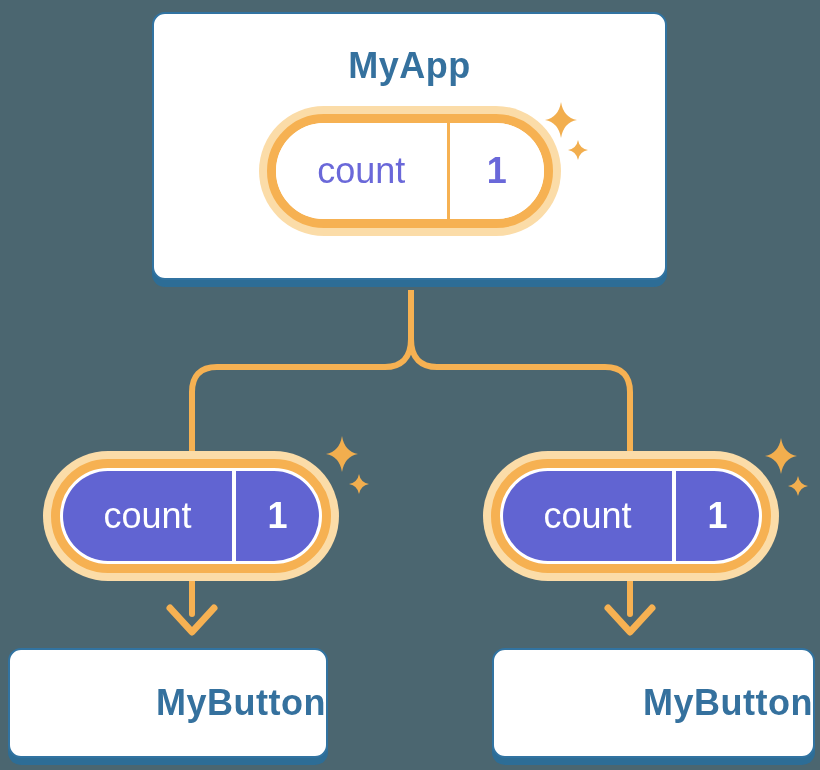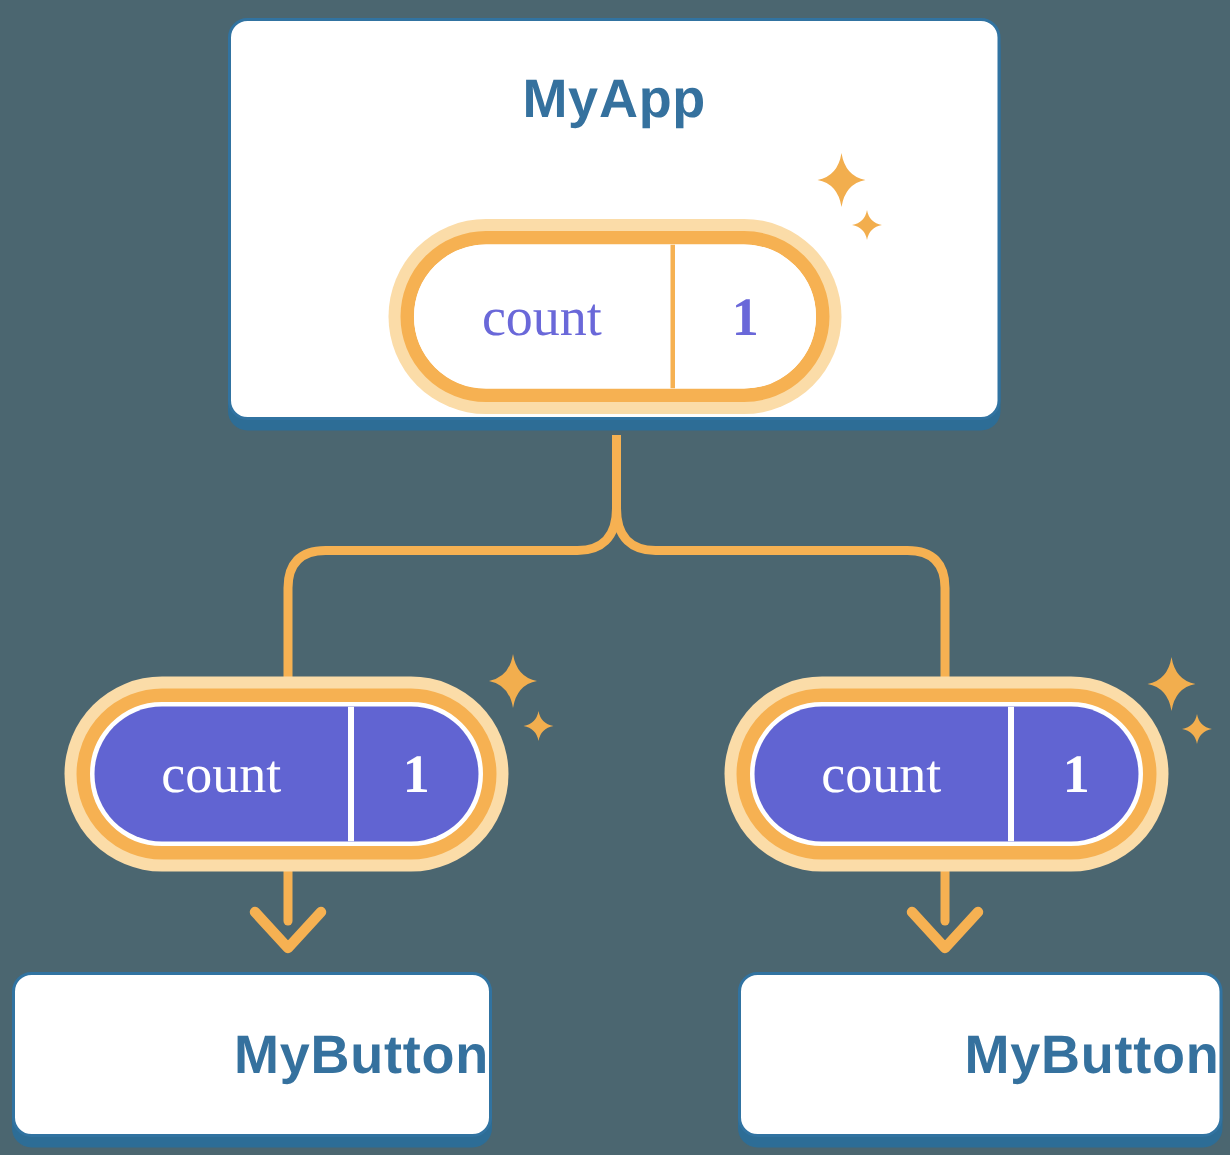--- a/index.html
+++ b/index.html
@@ -8,41 +8,40 @@
     background:#4b6670;
     font-family:"Liberation Sans", sans-serif;
   }
   svg.connectors { position:absolute; left:0; top:0; z-index:1; }
 
   .card {
     position:absolute; box-sizing:border-box;
     background:#ffffff; border:2px solid #3173a1; border-radius:13px;
     box-shadow:0 7px 0 0 #2d6d96;
     z-index:2;
-    gap:40px;
   }
   .root-card {
     left:152px; top:12px; width:515px; height:268px;
     display:flex; flex-direction:column; align-items:center;
     padding-top:30px;
   }
   .card-title {
     font-size:36px; font-weight:bold; color:#35719e; line-height:44px;
     letter-spacing:0.5px;
   }
   .child-card { display:flex; align-items:center; justify-content:flex-end; }
   .child-left  { left:8px;   top:648px; width:320px; height:110px; }
   .child-right { left:492px; top:648px; width:323px; height:110px; }
 
   
   .pill { background:#fbdca8; border-radius:999px; padding:8px; z-index:3; }
   .root-card .pill { margin-top:18px; }
   .pill-ring { border:9px solid #f6b152; background:#ffffff; border-radius:999px; }
   .pill-core {
-    display:flex; align-items:stretch; border-radius:999px; overflow:hidden;font-family:Liberation Serif, serif;
+    display:flex; align-items:stretch; border-radius:999px; overflow:hidden;
   }
   .light .pill-core { width:268px; height:96px; background:#ffffff; }
   .light .seg { color:#6a68d9; }
   .light .divider { width:3px; background:#f6b152; }
 
   .purple { position:absolute; }
   .purple .pill-core { width:256px; height:90px; background:#6164d2; margin:3px; }
   .purple .seg { color:#ffffff; }
   .purple .divider { width:4px; background:#ffffff; }
   .pill-left  { left:43px;  top:451px; }

